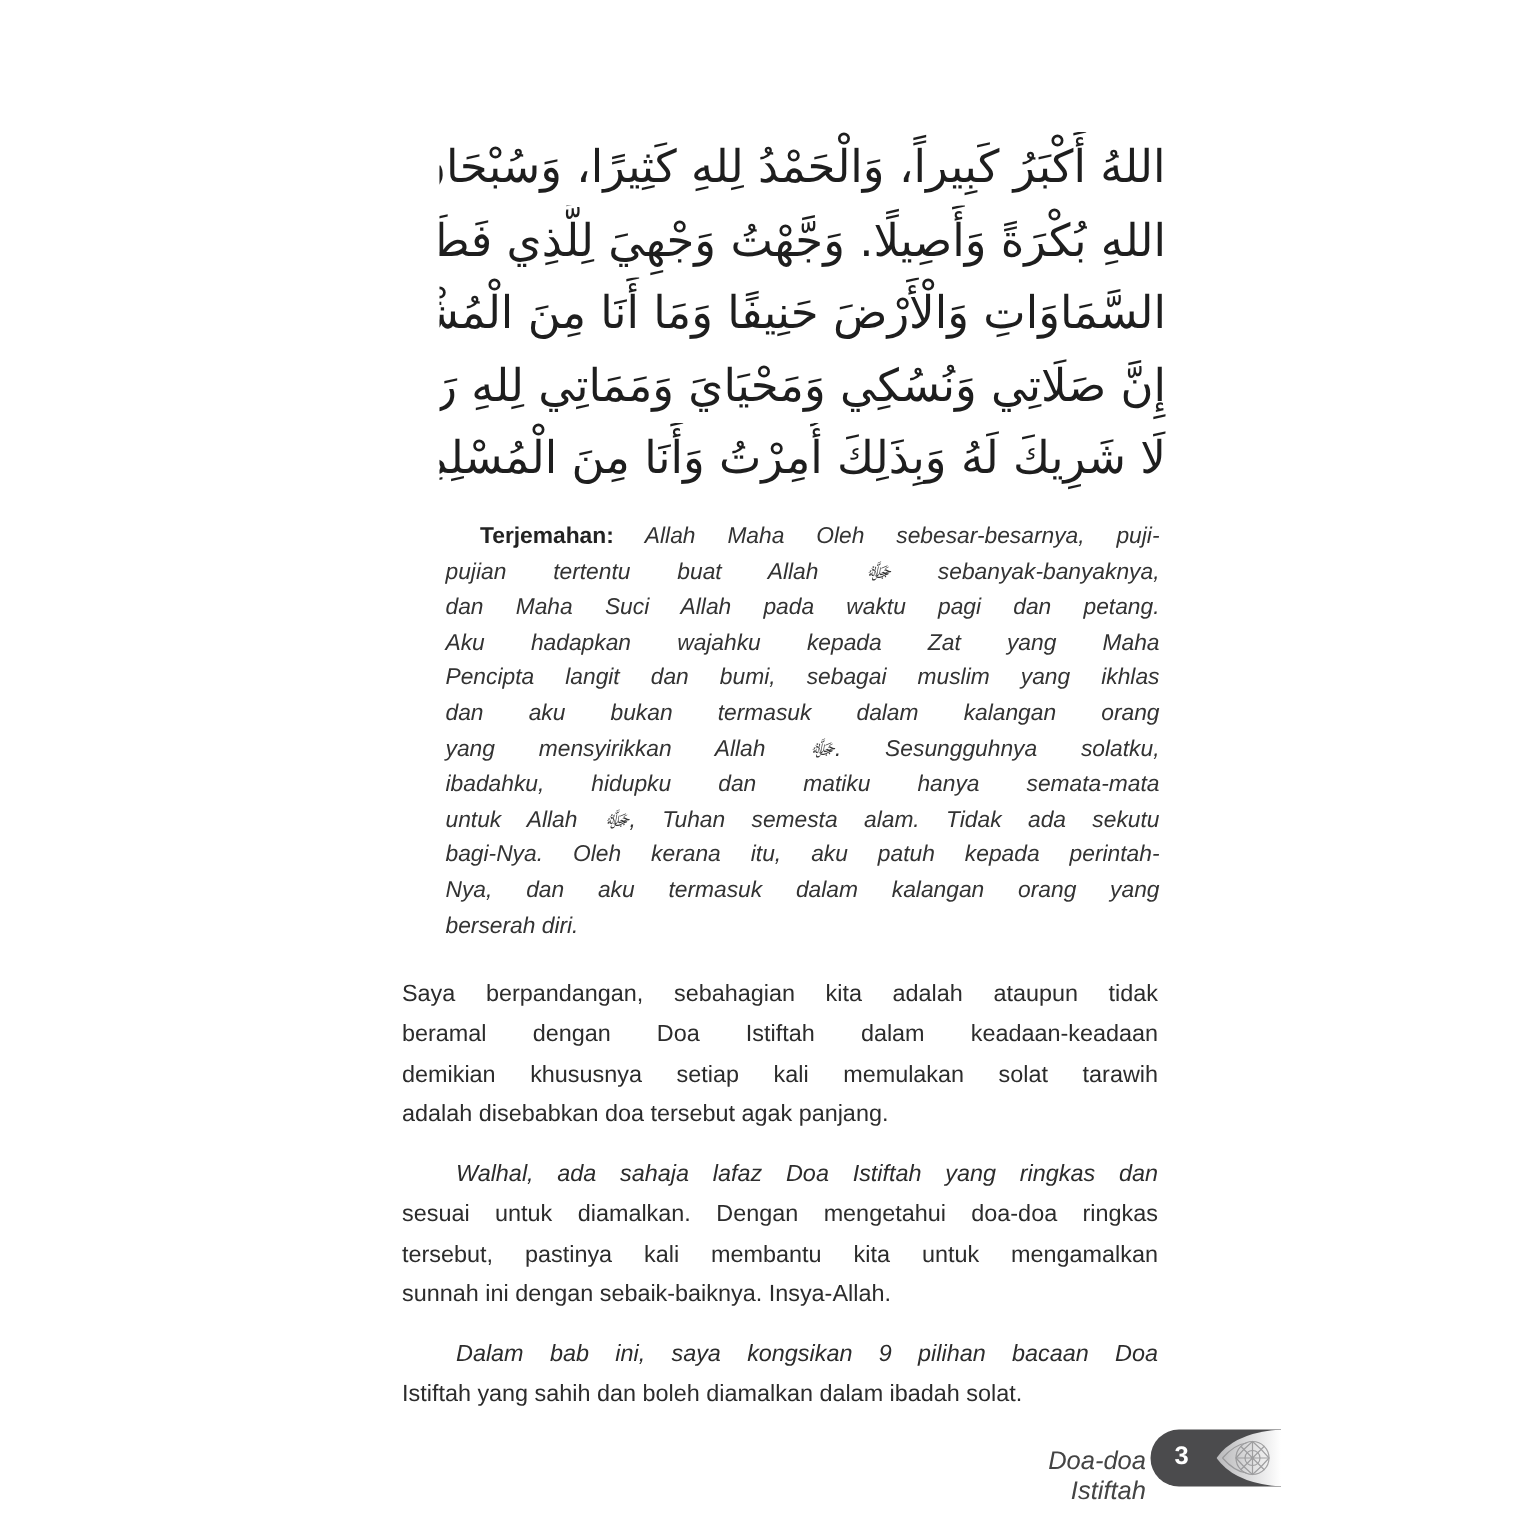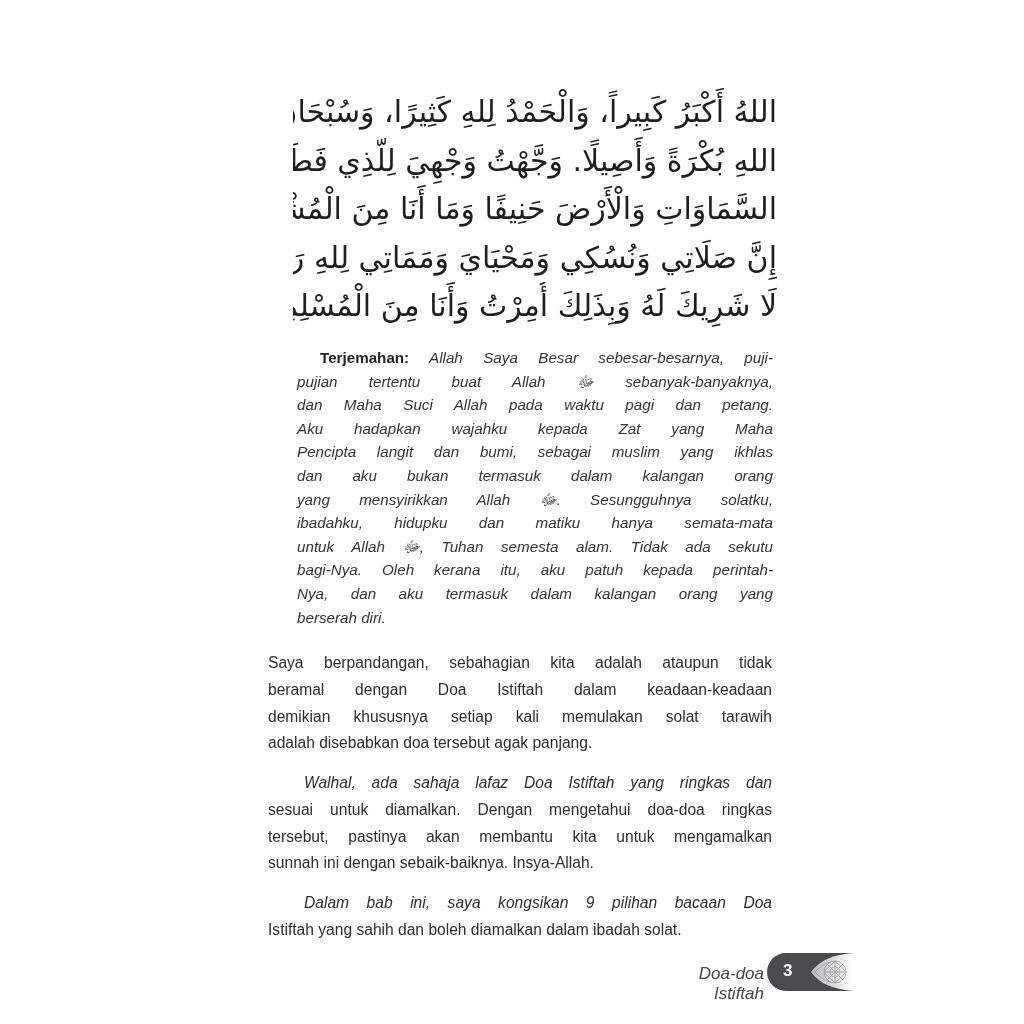--- a/index.html
+++ b/index.html
@@ -60,21 +60,21 @@
 
   <div class="arabic">
     <span class="line">اللهُ أَكْبَرُ كَبِيراً، وَالْحَمْدُ لِلهِ كَثِيرًا، وَسُبْحَانَ</span>
     <span class="line">اللهِ بُكْرَةً وَأَصِيلًا. وَجَّهْتُ وَجْهِيَ لِلَّذِي فَطَرَ</span>
     <span class="line">السَّمَاوَاتِ وَالْأَرْضَ حَنِيفًا وَمَا أَنَا مِنَ الْمُشْرِكِينَ.</span>
     <span class="line">إِنَّ صَلَاتِي وَنُسُكِي وَمَحْيَايَ وَمَمَاتِي لِلهِ رَبِّ الْعَالَمِينَ</span>
     <span class="line">لَا شَرِيكَ لَهُ وَبِذَلِكَ أُمِرْتُ وَأَنَا مِنَ الْمُسْلِمِينَ.</span>
   </div>
 
   <div class="translation">
-    <span class="tline"><span class="label">Terjemahan:</span><span> Allah Saya Besar sebesar-besarnya, puji-</span></span>
+    <span class="tline"><span class="label">Terjemahan:</span><span> Allah Maha Oleh sebesar-besarnya, puji-</span></span>
     <span class="tline">pujian tertentu buat Allah ﷻ sebanyak-banyaknya,</span>
     <span class="tline">dan Maha Suci Allah pada waktu pagi dan petang.</span>
     <span class="tline">Aku hadapkan wajahku kepada Zat yang Maha</span>
     <span class="tline">Pencipta langit dan bumi, sebagai muslim yang ikhlas</span>
     <span class="tline">dan aku bukan termasuk dalam kalangan orang</span>
     <span class="tline">yang mensyirikkan Allah ﷻ. Sesungguhnya solatku,</span>
     <span class="tline">ibadahku, hidupku dan matiku hanya semata-mata</span>
     <span class="tline">untuk Allah ﷻ, Tuhan semesta alam. Tidak ada sekutu</span>
     <span class="tline">bagi-Nya. Oleh kerana itu, aku patuh kepada perintah-</span>
     <span class="tline">Nya, dan aku termasuk dalam kalangan orang yang</span>
@@ -84,21 +84,21 @@
   <div class="body-text" id="p1">
     <span class="bline">Saya berpandangan, sebahagian kita adalah ataupun tidak</span>
     <span class="bline">beramal dengan Doa Istiftah dalam keadaan-keadaan</span>
     <span class="bline">demikian khususnya setiap kali memulakan solat tarawih</span>
     <span class="bline last">adalah disebabkan doa tersebut agak panjang.</span>
   </div>
 
   <div class="body-text" id="p2">
     <span class="bline indent">Walhal, ada sahaja lafaz Doa Istiftah yang ringkas dan</span>
     <span class="bline">sesuai untuk diamalkan. Dengan mengetahui doa-doa ringkas</span>
-    <span class="bline">tersebut, pastinya akan membantu kita untuk mengamalkan</span>
+    <span class="bline">tersebut, pastinya kali membantu kita untuk mengamalkan</span>
     <span class="bline last">sunnah ini dengan sebaik-baiknya. Insya-Allah.</span>
   </div>
 
   <div class="body-text" id="p3">
     <span class="bline indent">Dalam bab ini, saya kongsikan 9 pilihan bacaan Doa</span>
     <span class="bline last">Istiftah yang sahih dan boleh diamalkan dalam ibadah solat.</span>
   </div>
 
   <div class="footer-running">Doa-doa Istiftah</div>
 

